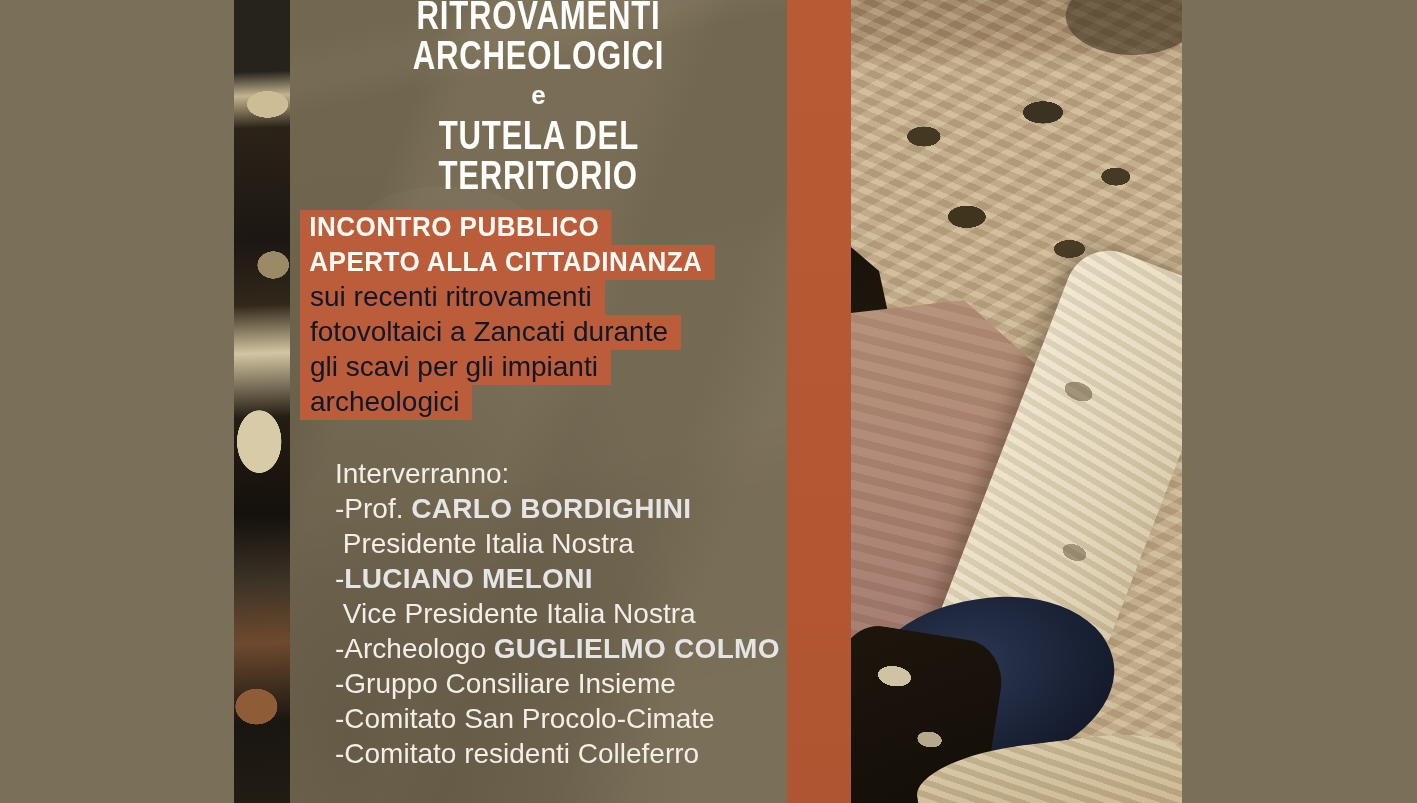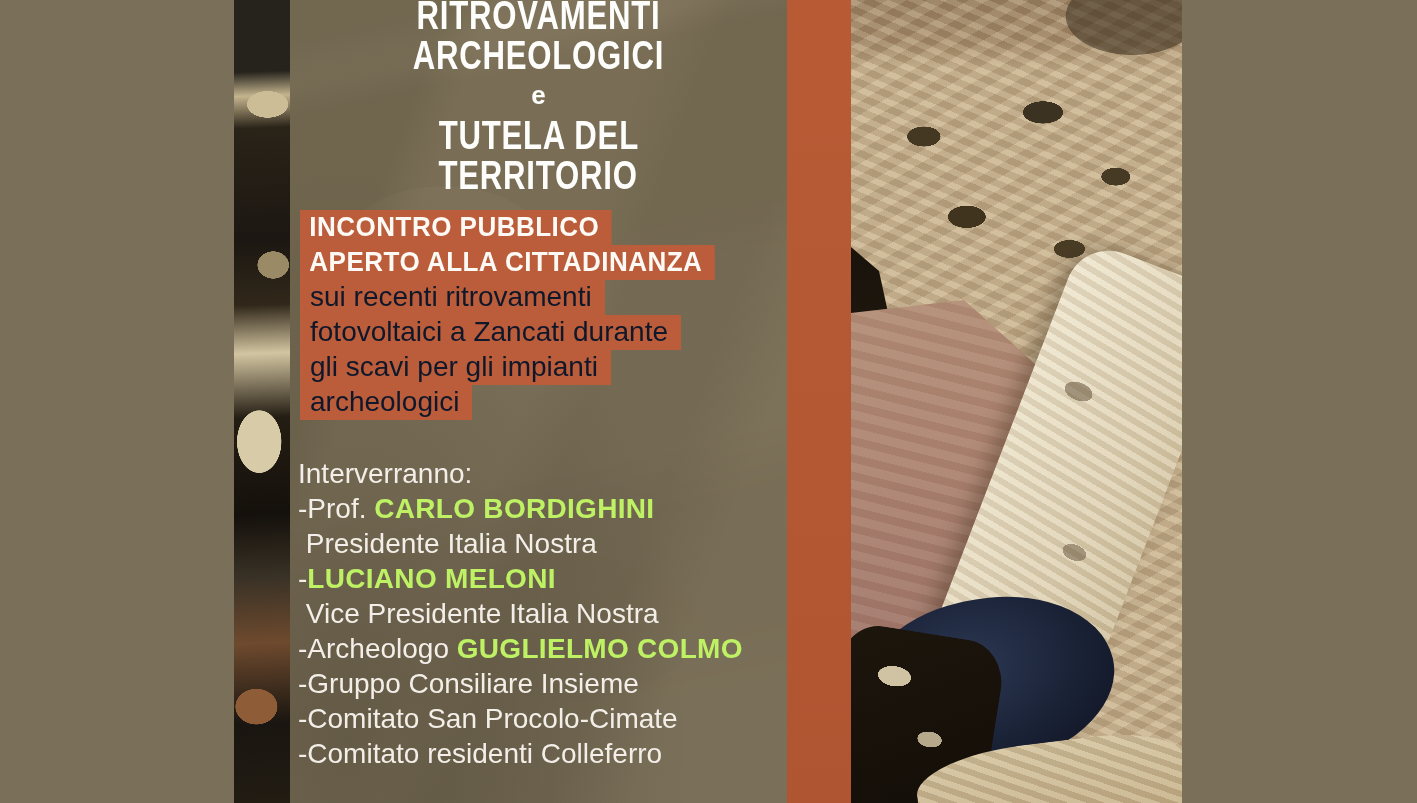--- a/index.html
+++ b/index.html
@@ -47,22 +47,22 @@
 
   .hl-block{position:absolute;top:210px;left:10px;}
   .hl-row{height:35px;}
   .hl-line{
     display:inline-block;background:#bb5d3a;color:#0f172a;
     font-size:28px;line-height:28px;padding:3px 13px 4px 10px;white-space:nowrap;
   }
   .hl-bold{font-weight:bold;color:#fdfaf5;letter-spacing:.5px;transform:scaleX(.93);transform-origin:0 50%;}
 
   .speakers{position:absolute;top:456px;left:8px;font-size:28px;color:#f3efe8;}
-  .sp-line{height:35px;line-height:35px;white-space:pre;}
-  .sp-bold{font-weight:bold;color:#bef264;letter-spacing:.3px;}
+  .sp-line{height:35px;line-height:35px;white-space:pre;margin-left:37px;}
+  .sp-bold{font-weight:bold;color:#e5e5e5;letter-spacing:.3px;}
 
   
   .stripe{position:absolute;left:553px;top:0;width:64px;height:803px;
     background:linear-gradient(180deg,#b85b35 0%,#b45833 55%,#b05531 100%);}
 
   
   .r-photo{position:absolute;left:617px;top:0;width:331px;height:803px;overflow:hidden;
     background-color:#c7b08c;
     background-image:
       radial-gradient(ellipse 120px 70px at 85% 2%, rgba(58,46,30,.55) 0 55%, rgba(0,0,0,0) 56%),

